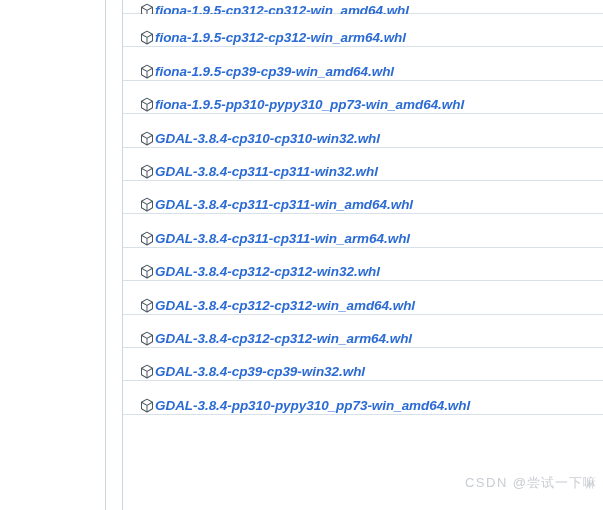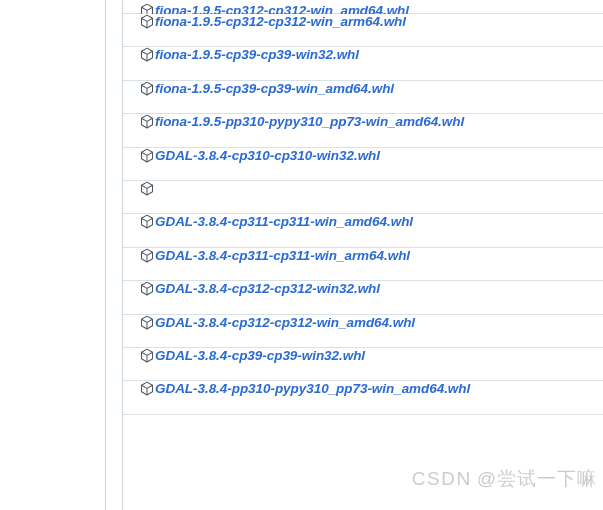--- a/index.html
+++ b/index.html
@@ -59,21 +59,21 @@
     overflow: hidden;
     font-style: italic;
   }
 
   .file-row {
     position: relative;
     height: 33.4px;
     box-sizing: border-box;
     border-bottom: 1px solid #d9e1e8;
     display: flex;
-    align-items: flex-start;
+    align-items: flex-end;
     padding-left: 17px;
     background: #ffffff;
     white-space: nowrap;
   }
   
   .file-row.clipped-top {
     height: 14px;
     align-items: flex-end;
   }
   .file-row.clipped-top .pkg-icon,
@@ -102,21 +102,21 @@
     letter-spacing: -0.05px;
     text-decoration: none;
     line-height: 16px;
   }
 
   
   #watermark {
     position: absolute;
     right: 6px;
     bottom: 18px;
-    font-size: 19px;
+    font-size: 13px;
     color: #c9cdd2;
     letter-spacing: 1px;
     font-family: "Liberation Sans", "DejaVu Sans", sans-serif;
     pointer-events: none;
     user-select: none;
     white-space: nowrap;
   }
   #watermark .wm-brand { letter-spacing: 1.5px; }
   #watermark .wm-user  { margin-left: 5px; }
 </style>
@@ -151,30 +151,20 @@
         <a class="file-link" href="#">fiona-1.9.5-cp312-cp312-win_arm64.whl</a>
       </div>
       <div class="file-row">
         <span class="pkg-icon">
           <svg viewBox="0 0 16 18" fill="none" aria-hidden="true">
             <path d="M8 1.2 L14.3 4.7 L14.3 12.2 L8 15.8 L1.7 12.2 L1.7 4.7 Z" stroke="#4a5560" stroke-width="1.15" stroke-linejoin="round" fill="#ffffff"></path>
             <path d="M1.7 4.7 L8 8.3 L14.3 4.7" stroke="#4a5560" stroke-width="1.15" stroke-linejoin="round"></path>
             <path d="M8 8.3 L8 15.8" stroke="#4a5560" stroke-width="1.15" stroke-linejoin="round"></path>
           </svg>
         </span>
-        <a class="file-link" href="#">fiona-1.9.5-cp39-cp39-win32.whl</a>
-      </div>
-      <div class="file-row">
-        <span class="pkg-icon">
-          <svg viewBox="0 0 16 18" fill="none" aria-hidden="true">
-            <path d="M8 1.2 L14.3 4.7 L14.3 12.2 L8 15.8 L1.7 12.2 L1.7 4.7 Z" stroke="#4a5560" stroke-width="1.15" stroke-linejoin="round" fill="#ffffff"></path>
-            <path d="M1.7 4.7 L8 8.3 L14.3 4.7" stroke="#4a5560" stroke-width="1.15" stroke-linejoin="round"></path>
-            <path d="M8 8.3 L8 15.8" stroke="#4a5560" stroke-width="1.15" stroke-linejoin="round"></path>
-          </svg>
-        </span>
         <a class="file-link" href="#">fiona-1.9.5-cp39-cp39-win_amd64.whl</a>
       </div>
       <div class="file-row">
         <span class="pkg-icon">
           <svg viewBox="0 0 16 18" fill="none" aria-hidden="true">
             <path d="M8 1.2 L14.3 4.7 L14.3 12.2 L8 15.8 L1.7 12.2 L1.7 4.7 Z" stroke="#4a5560" stroke-width="1.15" stroke-linejoin="round" fill="#ffffff"></path>
             <path d="M1.7 4.7 L8 8.3 L14.3 4.7" stroke="#4a5560" stroke-width="1.15" stroke-linejoin="round"></path>
             <path d="M8 8.3 L8 15.8" stroke="#4a5560" stroke-width="1.15" stroke-linejoin="round"></path>
           </svg>
         </span>
@@ -191,20 +181,21 @@
         <a class="file-link" href="#">GDAL-3.8.4-cp310-cp310-win32.whl</a>
       </div>
       <div class="file-row">
         <span class="pkg-icon">
           <svg viewBox="0 0 16 18" fill="none" aria-hidden="true">
             <path d="M8 1.2 L14.3 4.7 L14.3 12.2 L8 15.8 L1.7 12.2 L1.7 4.7 Z" stroke="#4a5560" stroke-width="1.15" stroke-linejoin="round" fill="#ffffff"></path>
             <path d="M1.7 4.7 L8 8.3 L14.3 4.7" stroke="#4a5560" stroke-width="1.15" stroke-linejoin="round"></path>
             <path d="M8 8.3 L8 15.8" stroke="#4a5560" stroke-width="1.15" stroke-linejoin="round"></path>
           </svg>
         </span>
+        <a class="file-link" href="#">GDAL-3.8.4-cp311-cp311-win32.whl</a>
       </div>
       <div class="file-row">
         <span class="pkg-icon">
           <svg viewBox="0 0 16 18" fill="none" aria-hidden="true">
             <path d="M8 1.2 L14.3 4.7 L14.3 12.2 L8 15.8 L1.7 12.2 L1.7 4.7 Z" stroke="#4a5560" stroke-width="1.15" stroke-linejoin="round" fill="#ffffff"></path>
             <path d="M1.7 4.7 L8 8.3 L14.3 4.7" stroke="#4a5560" stroke-width="1.15" stroke-linejoin="round"></path>
             <path d="M8 8.3 L8 15.8" stroke="#4a5560" stroke-width="1.15" stroke-linejoin="round"></path>
           </svg>
         </span>
         <a class="file-link" href="#">GDAL-3.8.4-cp311-cp311-win_amd64.whl</a>
@@ -231,20 +222,30 @@
       </div>
       <div class="file-row">
         <span class="pkg-icon">
           <svg viewBox="0 0 16 18" fill="none" aria-hidden="true">
             <path d="M8 1.2 L14.3 4.7 L14.3 12.2 L8 15.8 L1.7 12.2 L1.7 4.7 Z" stroke="#4a5560" stroke-width="1.15" stroke-linejoin="round" fill="#ffffff"></path>
             <path d="M1.7 4.7 L8 8.3 L14.3 4.7" stroke="#4a5560" stroke-width="1.15" stroke-linejoin="round"></path>
             <path d="M8 8.3 L8 15.8" stroke="#4a5560" stroke-width="1.15" stroke-linejoin="round"></path>
           </svg>
         </span>
         <a class="file-link" href="#">GDAL-3.8.4-cp312-cp312-win_amd64.whl</a>
+      </div>
+      <div class="file-row">
+        <span class="pkg-icon">
+          <svg viewBox="0 0 16 18" fill="none" aria-hidden="true">
+            <path d="M8 1.2 L14.3 4.7 L14.3 12.2 L8 15.8 L1.7 12.2 L1.7 4.7 Z" stroke="#4a5560" stroke-width="1.15" stroke-linejoin="round" fill="#ffffff"></path>
+            <path d="M1.7 4.7 L8 8.3 L14.3 4.7" stroke="#4a5560" stroke-width="1.15" stroke-linejoin="round"></path>
+            <path d="M8 8.3 L8 15.8" stroke="#4a5560" stroke-width="1.15" stroke-linejoin="round"></path>
+          </svg>
+        </span>
+        <a class="file-link" href="#">GDAL-3.8.4-cp312-cp312-win_arm64.whl</a>
       </div>
       <div class="file-row">
         <span class="pkg-icon">
           <svg viewBox="0 0 16 18" fill="none" aria-hidden="true">
             <path d="M8 1.2 L14.3 4.7 L14.3 12.2 L8 15.8 L1.7 12.2 L1.7 4.7 Z" stroke="#4a5560" stroke-width="1.15" stroke-linejoin="round" fill="#ffffff"></path>
             <path d="M1.7 4.7 L8 8.3 L14.3 4.7" stroke="#4a5560" stroke-width="1.15" stroke-linejoin="round"></path>
             <path d="M8 8.3 L8 15.8" stroke="#4a5560" stroke-width="1.15" stroke-linejoin="round"></path>
           </svg>
         </span>
         <a class="file-link" href="#">GDAL-3.8.4-cp39-cp39-win32.whl</a>

